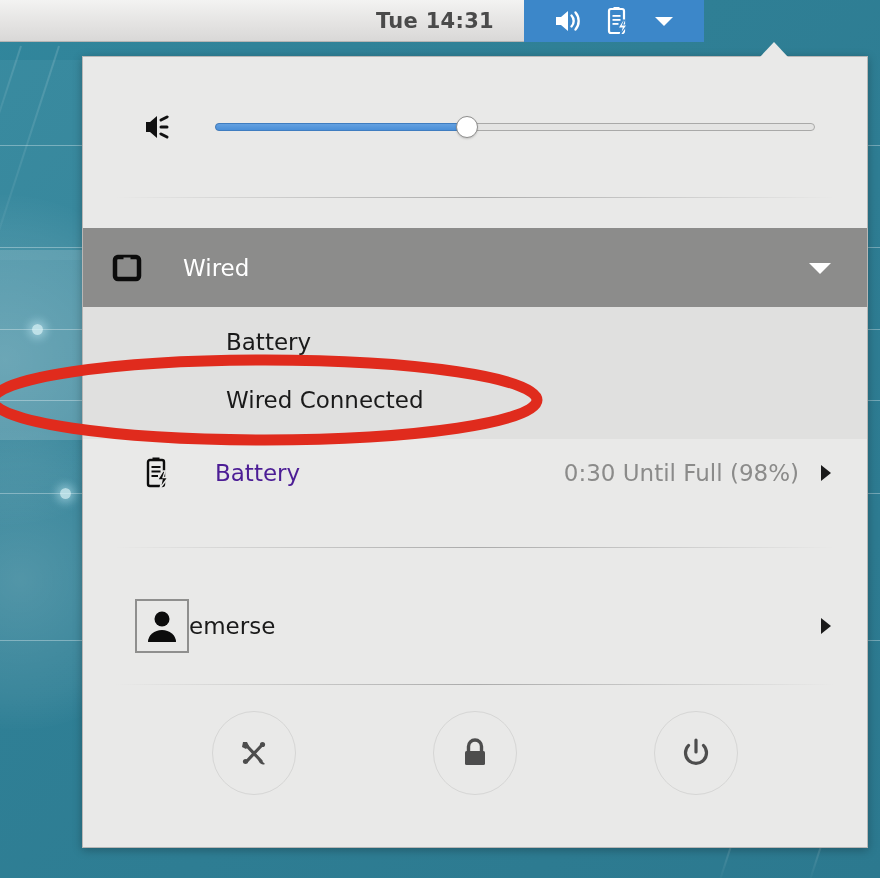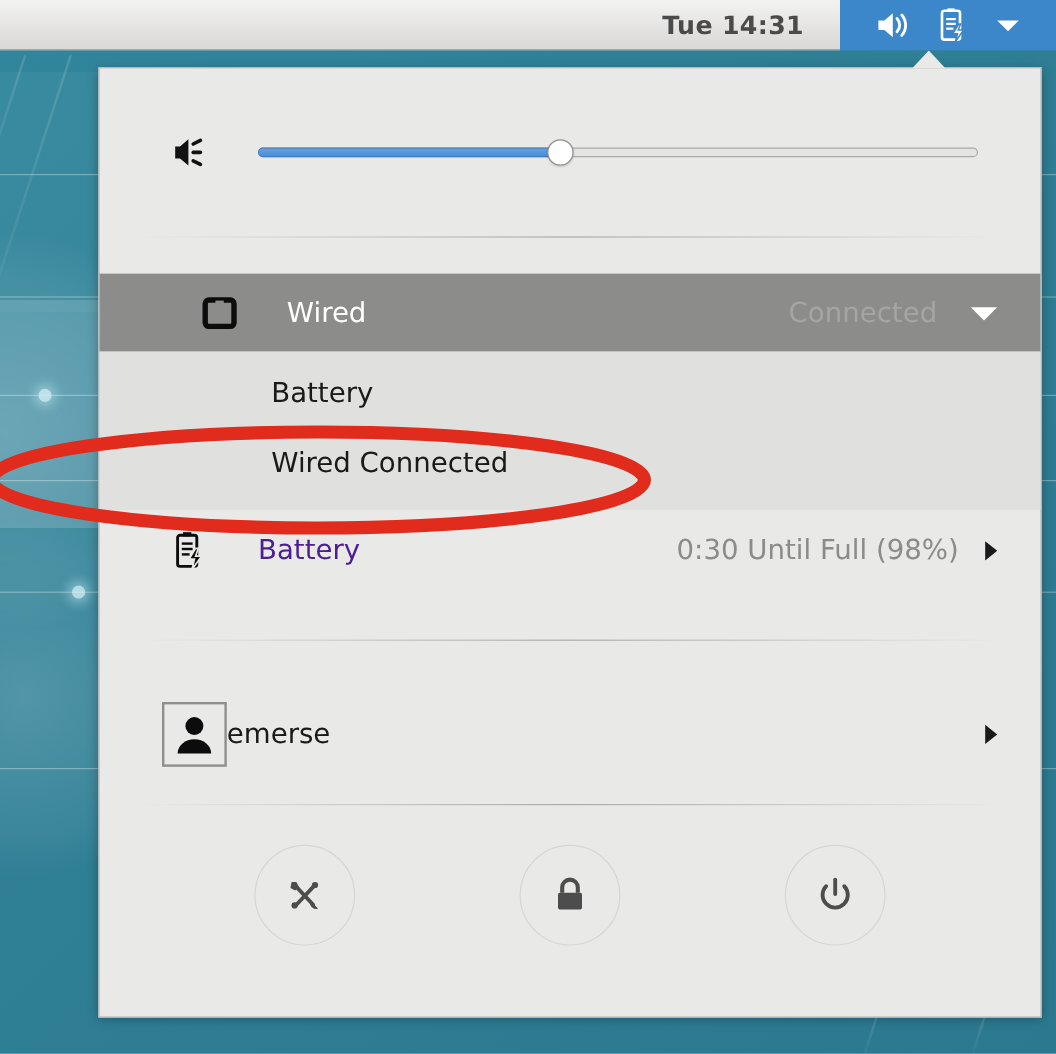--- a/index.html
+++ b/index.html
@@ -59,21 +59,21 @@
     width: 2px;
     background: linear-gradient(to bottom, rgba(255,255,255,0.14), rgba(255,255,255,0));
     transform: rotate(18deg);
     transform-origin: top;
   }
 
   
   #topbar {
     position: absolute;
     left: 0; top: 0;
-    width: 880px; height: 42px;
+    width: 704px; height: 42px;
     display: flex;
     z-index: 30;
   }
   #topbar-left {
     flex: 1;
     background: linear-gradient(to bottom, #f3f3f2 0%, #e6e5e4 50%, #d9d8d7 100%);
     border-bottom: 1px solid #b6b5b4;
     display: flex;
     align-items: center;
     justify-content: flex-end;
@@ -160,25 +160,25 @@
 
   .sep {
     height: 1px;
     margin: 0 32px;
     background: linear-gradient(to right, rgba(160,160,160,0) 0%, rgba(150,150,150,0.75) 50%, rgba(160,160,160,0) 100%);
     flex: none;
   }
 
   
   #wired-row {
-    height: 65px;
+    height: 79px;
     background: #8c8c8b;
     display: flex;
     align-items: center;
-    padding: 0 34px 0 76px;
+    padding: 0 34px 0 20px;
     flex: none;
   }
   .row-icon { width: 48px; flex: none; display: flex; justify-content: center; align-items: center; }
   .row-label {
     margin-left: 32px;
     font-size: 23px;
     color: #4c1d95;
   }
   #wired-label { color: #ffffff; }
   .row-spacer { flex: 1; }
@@ -351,21 +351,20 @@
   <div id="wired-row">
     <span class="row-icon">
       <svg width="34" height="34" viewBox="0 0 34 34">
         <rect x="5" y="6" width="24" height="22" rx="3" fill="none" stroke="#0c0c0c" stroke-width="4.5"></rect>
         <rect x="11" y="10" width="12" height="14" fill="#8c8c8b"></rect>
         <rect x="13.5" y="6.5" width="7" height="5" fill="#8c8c8b"></rect>
       </svg>
     </span>
     <span class="row-label" id="wired-label">Wired</span>
     <span class="row-spacer"></span>
-    <span class="row-status" id="wired-status">Connected</span>
     <span id="wired-chevron">
       <svg width="26" height="16" viewBox="0 0 26 16">
         <path d="M2 3 L13 14 L24 3 Z" fill="#ffffff"></path>
       </svg>
     </span>
   </div>
 
   <div id="submenu">
     <div class="submenu-item">Battery</div>
     <div class="submenu-item">Wired Connected</div>

